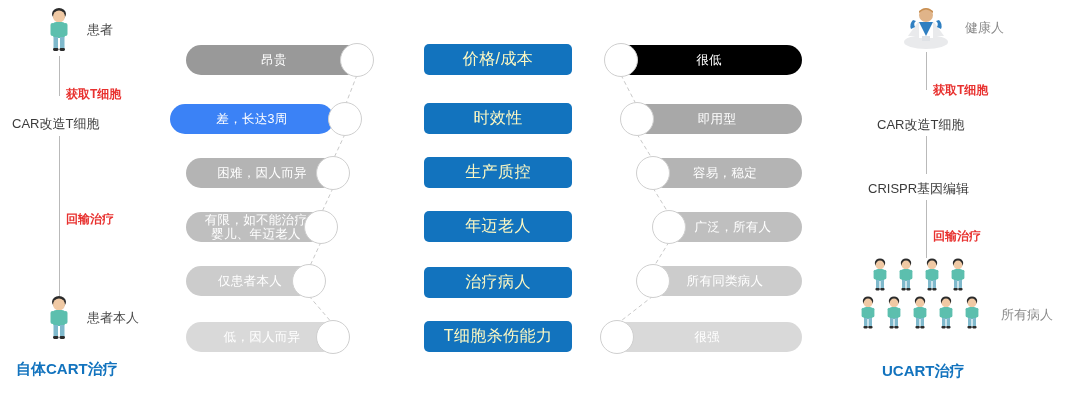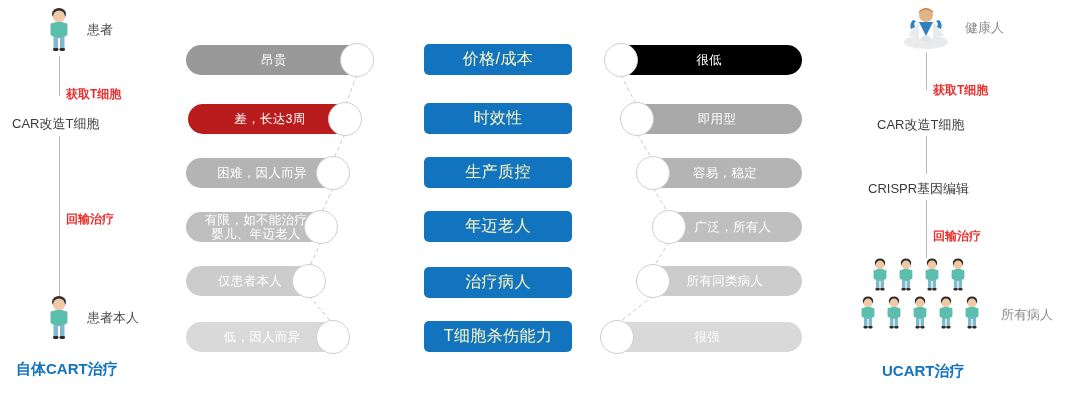--- a/index.html
+++ b/index.html
@@ -261,21 +261,21 @@
     </svg>
 
     <div id="left-rows">
         <div class="row-left" style="left: 0px; top: 45px; width: 400px;">
           <div class="bar" style="left: 186px; width: 176px; background: rgb(153, 153, 153);">
             <span>昂贵</span>
           </div>
           <div class="node" style="left: 340px;"></div>
         </div>
         <div class="row-left" style="left: 0px; top: 104px; width: 400px;">
-          <div class="bar" style="left: 188px; width: 164px; background: #b91c1c; align-items: center;">
+          <div class="bar" style="left: 170px; width: 164px; background: #3b82f6; align-items: center;">
             <span>差，长达3周</span>
           </div>
           <div class="node" style="left: 328px;"></div>
         </div>
         <div class="row-left" style="left: 0px; top: 158px; width: 400px;">
           <div class="bar" style="left: 186px; width: 152px; background: rgb(180, 180, 180);">
             <span>困难，因人而异</span>
           </div>
           <div class="node" style="left: 316px;"></div>
         </div>

